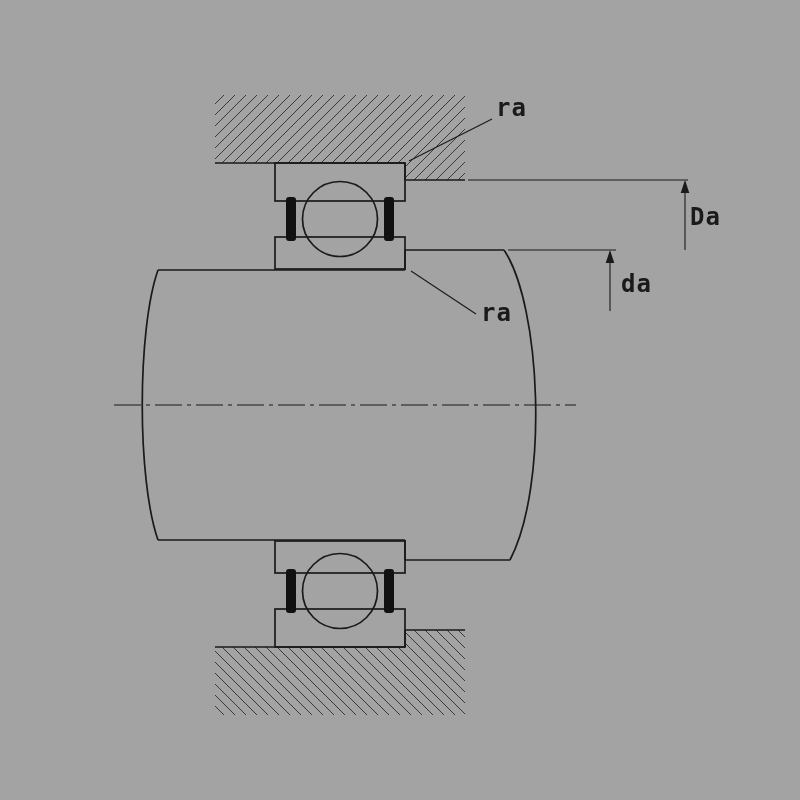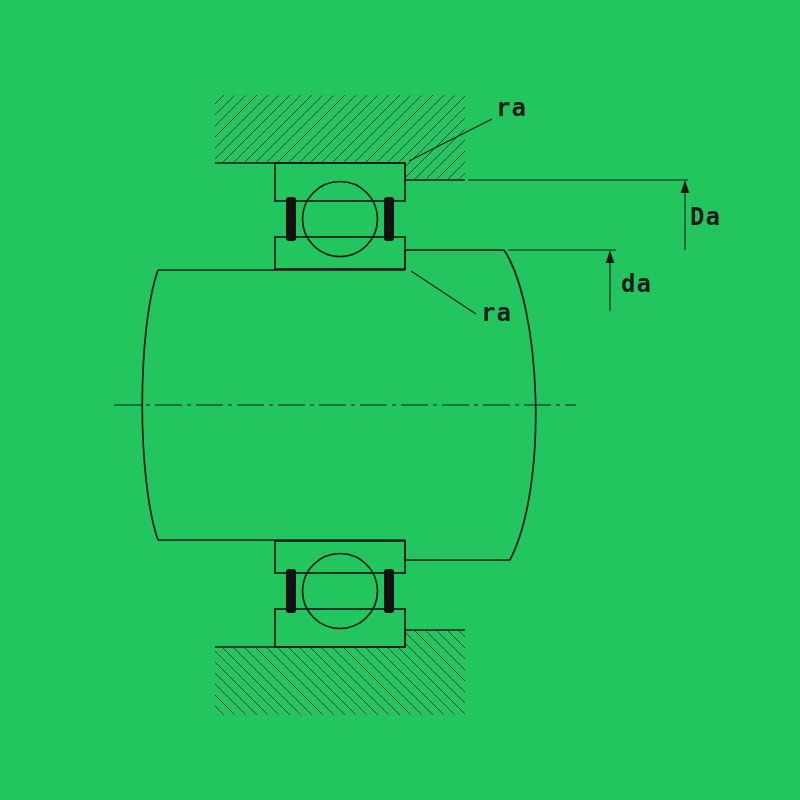--- a/index.html
+++ b/index.html
@@ -5,21 +5,21 @@
   html, body {
     margin: 0;
     padding: 0;
     background: #ffffff;
     font-family: "DejaVu Sans Mono", "Liberation Mono", monospace;
   }
   .canvas {
     position: relative;
     width: 800px;
     height: 800px;
-    background: #22c55e;
+    background: #a3a3a3;
     overflow: hidden;
   }
   svg { display: block; }
   .main {
     stroke: #1a1a1a;
     stroke-width: 1.7;
     fill: none;
   }
   .thin {
     stroke: #1a1a1a;

